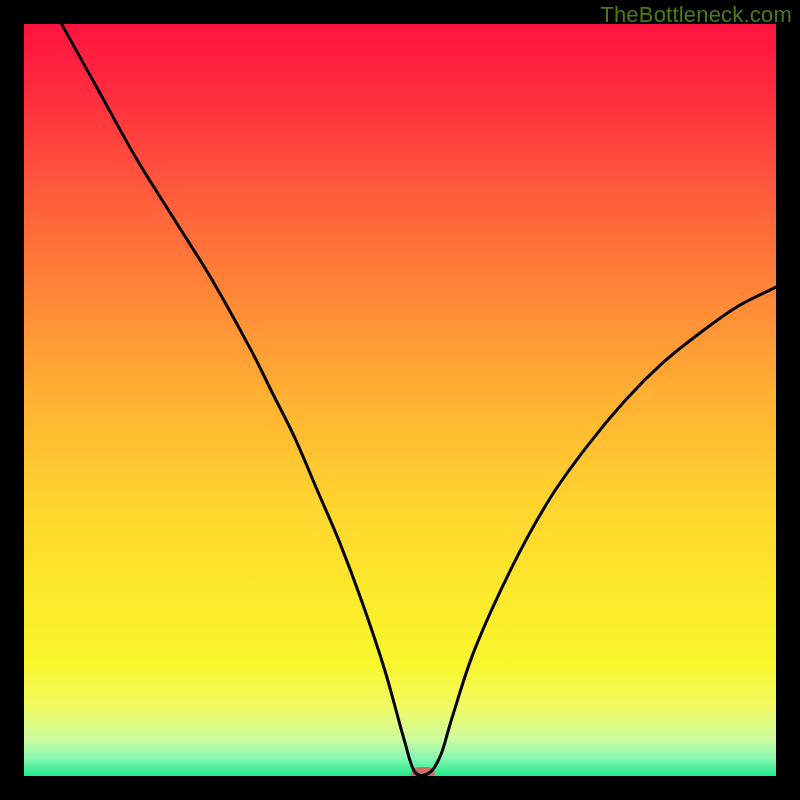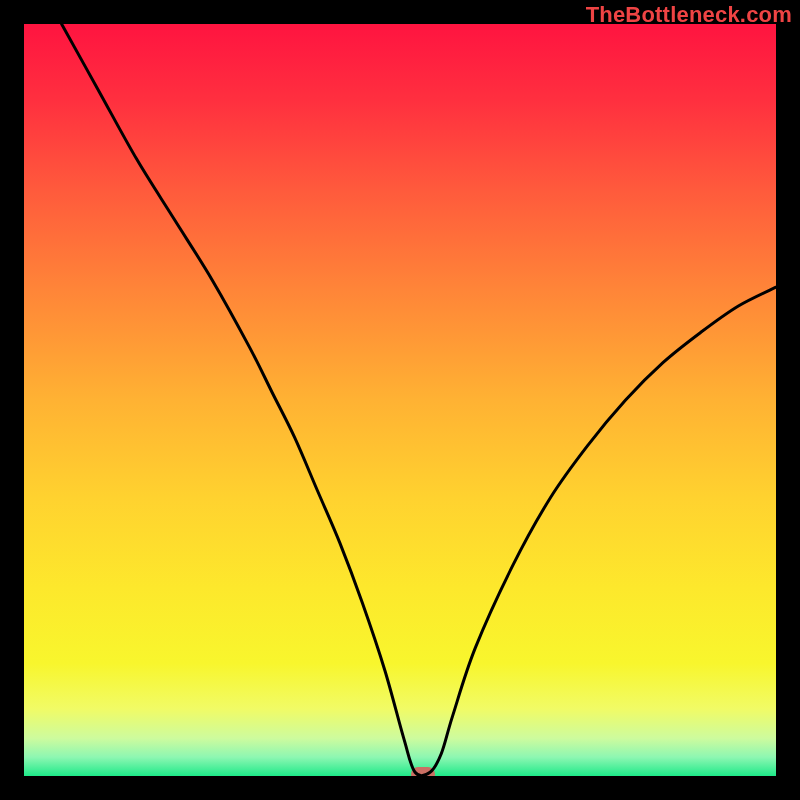--- a/index.html
+++ b/index.html
@@ -24,23 +24,23 @@
     left: 24px;
     top: 24px;
     width: 752px;
     height: 752px;
     overflow: hidden;
   }
   .watermark {
     position: absolute;
     top: 2px;
     right: 8px;
-    color: #ef4444;
+    color: #4d7c0f;
     font-size: 22px;
-    font-weight: 700;
+    font-weight: 400;
     letter-spacing: 0.2px;
     z-index: 30;
   }
   .marker {
     position: absolute;
     width: 24px;
     height: 14px;
     border-radius: 7px;
     z-index: 15;
   }

